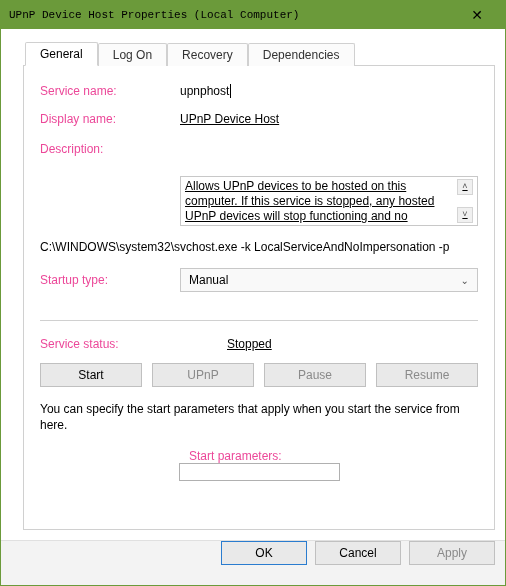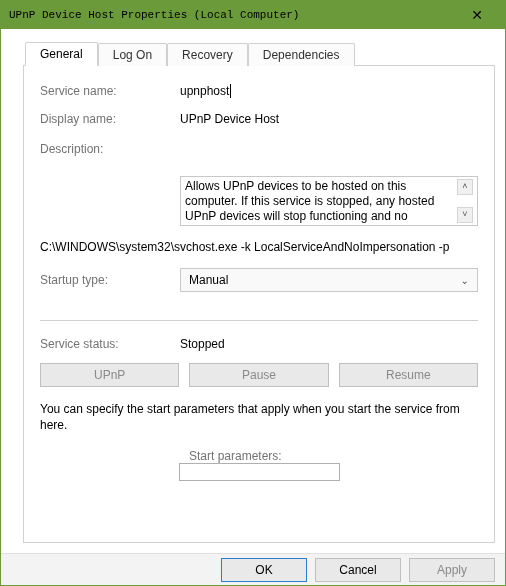--- a/index.html
+++ b/index.html
@@ -8,42 +8,42 @@
   .titlebar { background: #6b9a3a; height: 28px; display: flex; align-items: center; padding: 0 8px; color: #000; }
   .titlebar .title { flex: 1; font-size: 11px; font-family: Liberation Mono, monospace; }
   .titlebar .close { width: 40px; text-align: center; font-size: 14px; cursor: default; }
   .client { flex: 1; background: #ffffff; padding: 12px 10px 10px 22px; display: flex; flex-direction: column; }
   .tabs { display: flex; align-items: flex-end; height: 24px; margin-left: 2px; position: relative; z-index: 2; }
   .tab { padding: 4px 14px 4px 14px; border: 1px solid #d0d0d0; border-bottom: none; background: #ffffff; color: #000; margin-right: 0px; position: relative; cursor: default; border-radius: 2px 2px 0 0; }
   .tab.inactive { background: #fbfbfb; color: #333; top: 1px; }
   .tab.active { background: #ffffff; border-bottom: 1px solid #ffffff; top: 1px; z-index: 3; }
   .tabPanel { border: 1px solid #d0d0d0; flex: 1; padding: 18px 16px 14px 16px; background: #ffffff; position: relative; top: 0; display: flex; flex-direction: column; }
   .row { display: flex; align-items: flex-start; margin-bottom: 14px; }
-  .labelCol { width: 140px; color: #737373; }
-  .valueCol { flex: 1; color: #000; }
+  .labelCol { width: 140px; color: #ec4899; }
+  .valueCol { flex: 1; color: #000; text-decoration: underline; }
   .svcname { display: inline-block; }
   .caret { display:inline-block; width:1px; height:14px; background:#000; vertical-align: text-bottom; margin-left:1px; animation: blink 1s step-end infinite; }
   @keyframes blink { 50% { opacity: 0; } }
   .desc-box { width: 100%; height: 50px; border: 1px solid #c8c8c8; background: #fff; padding: 2px 4px; position: relative; display:flex;margin-top:36px; }
   .desc-text { flex:1; overflow: hidden; line-height: 15px; }
   .desc-scroll { width: 16px; display:flex; flex-direction: column; justify-content: space-between; }
   .scroll-btn { width: 16px; height: 16px; background: #f0f0f0; border: 1px solid #d4d4d4; font-size: 9px; line-height: 13px; text-align: center; color: #555; }
   .path-block { margin-top: 4px; margin-bottom: 14px; }
   .startup-row { display:flex; align-items:center; margin-bottom: 28px; }
   .select { flex:1; height: 24px; border: 1px solid #c8c8c8; background: #f9f9f9; display:flex; align-items:center; justify-content:space-between; padding: 0 8px; color:#000; }
   .select .arrow { color:#555; font-size:10px; }
   hr.sep { border: none; border-top: 1px solid #d0d0d0; margin: 0 0 16px 0; }
   .btn-row { display:flex; gap: 10px; margin-bottom: 14px; }
   .svc-btn { flex:1; height:24px; border:1px solid #c0c0c0; background:#e9e9e9; text-align:center; line-height:22px; color:#000; }
   .svc-btn.disabled { color:#8a8a8a; }
   .note { margin-bottom: 16px; line-height: 16px; }
   .param-row { display:flex; align-items:center;flex-direction:column; }
   .param-row .labelCol { width: 140px; }
   .text-input { flex:1; height:24px; border:1px solid #b0b0b0; background:#fff; }
-  .footer { height: 32px; display:flex; align-items:center; justify-content:flex-end; padding: 0 10px; gap: 8px; background:#f3f3f3; border-top:1px solid #e0e0e0; }
+  .footer { height: 45px; display:flex; align-items:flex-start; justify-content:flex-end; padding: 0 10px; gap: 8px; background:#f3f3f3; border-top:1px solid #e0e0e0; }
   .footer-btn { width: 86px; height: 24px; border:1px solid #c0c0c0; background:#e9e9e9; text-align:center; line-height:22px; color:#000; }
   .footer-btn.primary { border:1px solid #2a7ccf; background:#e9e9e9; }
   .footer-btn.disabled { color:#8a8a8a; }
 </style>
 </head>
 <body>
 
 <div class="window">
   <div class="titlebar">
     <div class="title">UPnP Device Host Properties (Local Computer)</div>
@@ -92,26 +92,27 @@
       <div class="startup-row">
         <div class="labelCol">Startup type:</div>
         <div class="select">
           <span>Manual</span>
           <span class="arrow">⌄</span>
         </div>
       </div>
 
       <hr class="sep">
 
-      <div class="row" style="margin-bottom:12px;">
+      <div class="row" style="margin-bottom:12px;gap:47px;">
         <div class="labelCol">Service status:</div>
         <div class="valueCol">Stopped</div>
       </div>
 
       <div class="btn-row">
+        <div class="svc-btn">Start</div>
         <div class="svc-btn disabled">UPnP</div>
         <div class="svc-btn disabled">Pause</div>
         <div class="svc-btn disabled">Resume</div>
       </div>
 
       <div class="note">You can specify the start parameters that apply when you start the service from here.</div>
 
       <div class="param-row">
         <div class="labelCol">Start parameters:</div>
         <input class="text-input" type="text" value="" style="">

